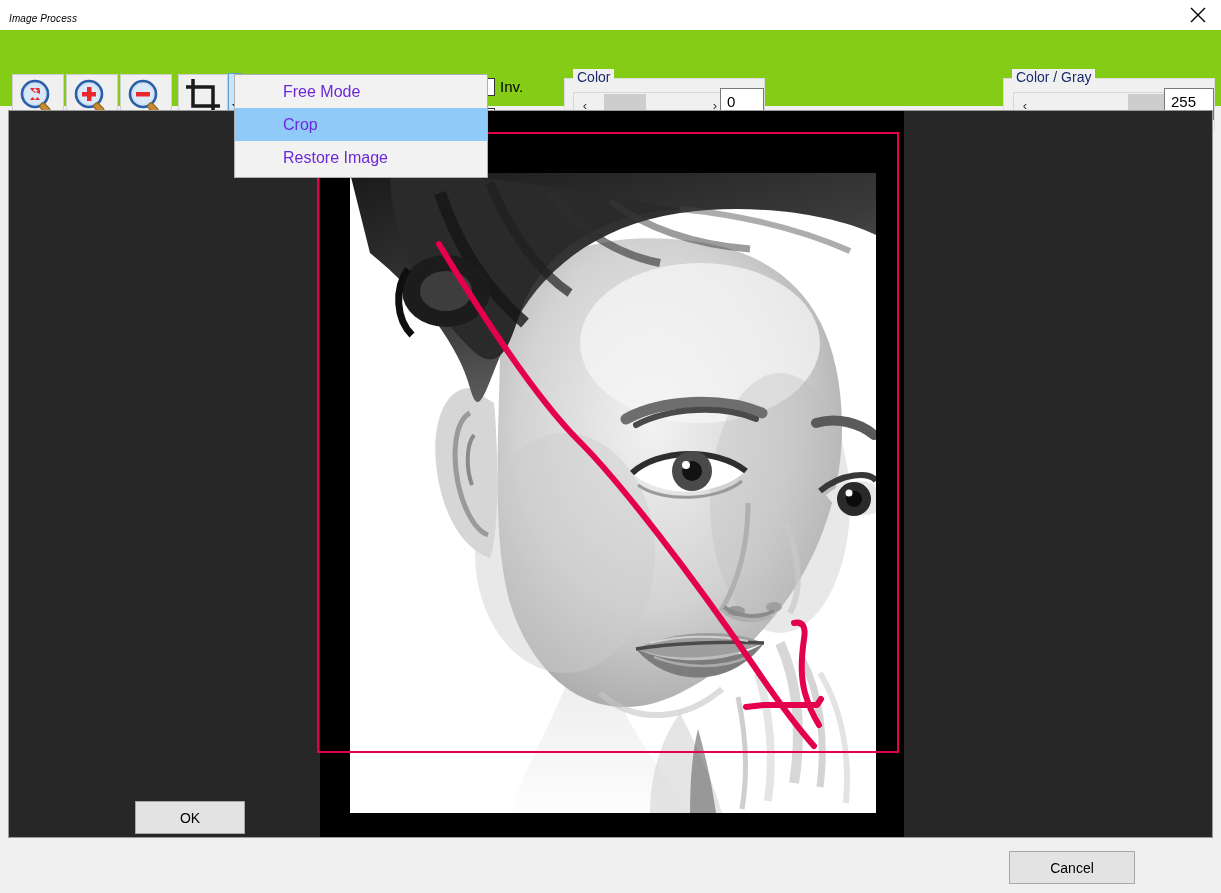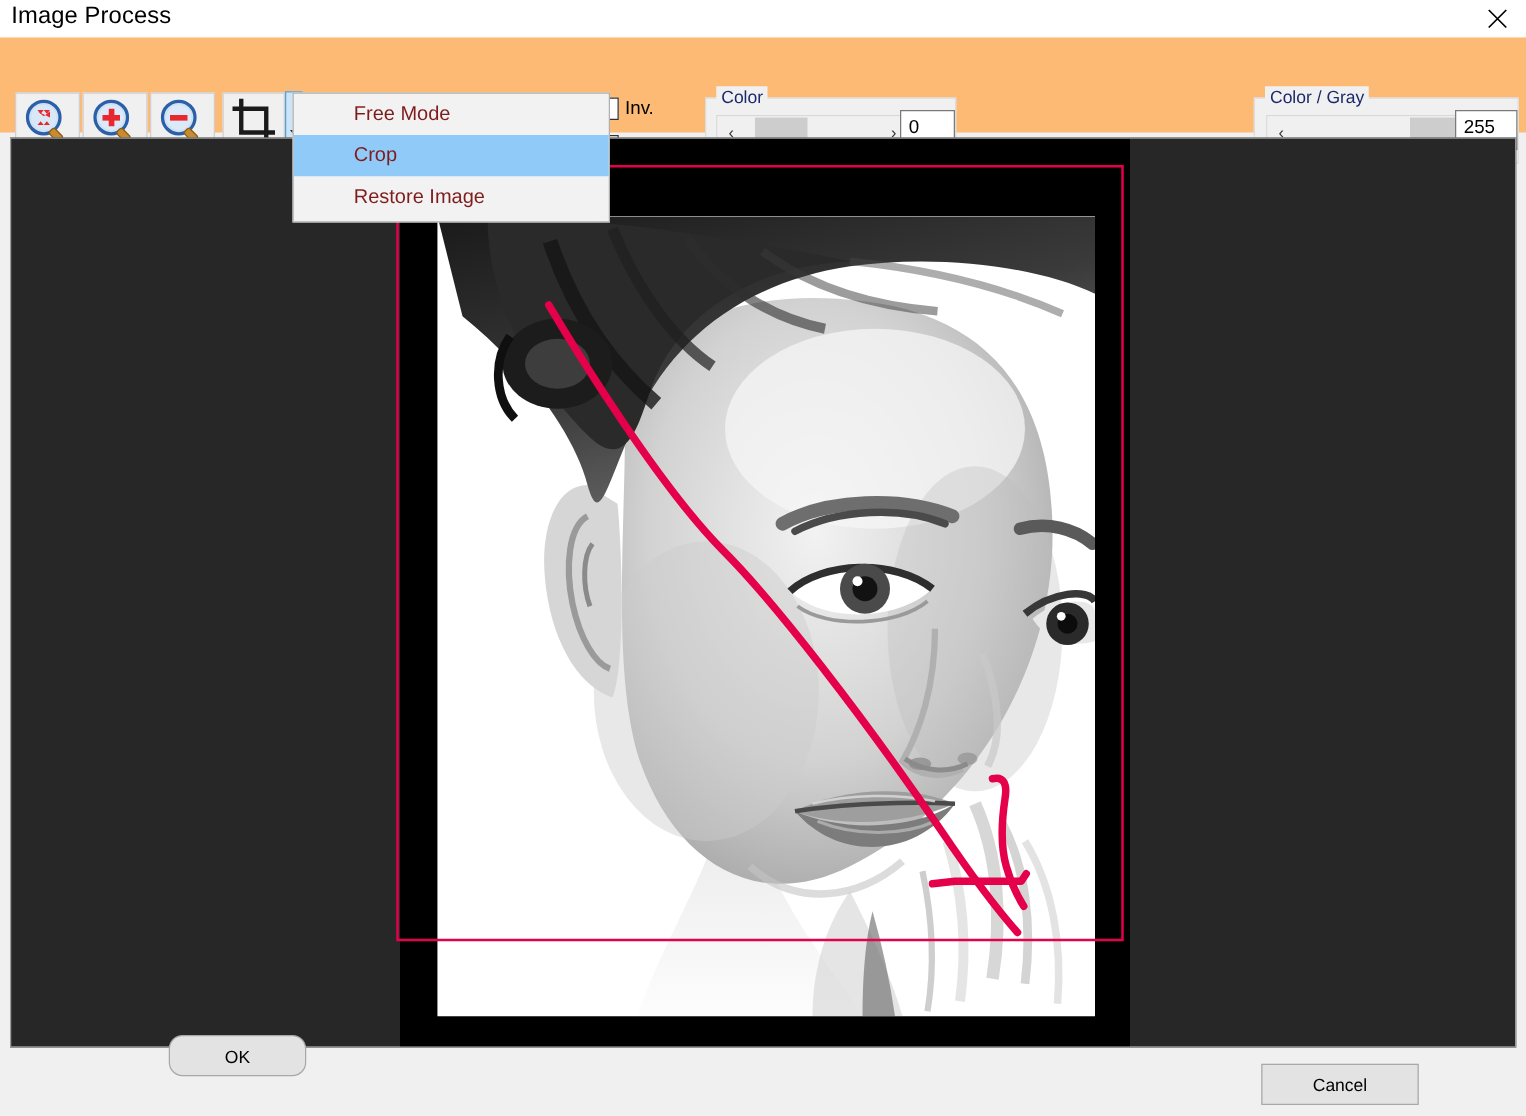--- a/index.html
+++ b/index.html
@@ -15,34 +15,34 @@
     width: 1221px; height: 893px;
     background: #f0f0f0;
   }
 
   
   .titlebar {
     position: absolute; left: 0; top: 0; width: 1221px; height: 30px;
     background: #ffffff;
   }
   .title-text {
-    position: absolute; left: 9px; top: 2px;
-    font-size: 19px; color: #000; letter-spacing: 0.1px;
+    position: absolute; left: 9px; top: 13px;
+    font-size: 10px; color: #000; letter-spacing: 0.1px; font-style: italic;
   }
   .close-btn {
     position: absolute; right: 0; top: 0; width: 46px; height: 30px;
     display: flex; align-items: center; justify-content: center;
     cursor: default;
   }
   .close-btn svg { display: block; }
 
   
   .toolbar {
     position: absolute; left: 0; top: 30px; width: 1221px; height: 76px;
-    background: #fdba74;
+    background: #84cc16;
   }
 
   .tool-btn {
     position: absolute; top: 44px; width: 52px; height: 50px;
     background: #f0f0f0; border: 1px solid #cfcfcf;
     display: flex; align-items: center; justify-content: center;
   }
   #btn-fit  { left: 12px; }
   #btn-zin  { left: 66px; }
   #btn-zout { left: 120px; }
@@ -155,32 +155,32 @@
   .menu {
     position: absolute; left: 234px; top: 74px;
     width: 254px; height: 104px;
     background: #f2f2f2; border: 1px solid #b0b0b0;
     z-index: 50;
   }
   .menu-item {
     position: relative; height: 33px;
     display: flex; align-items: center;
     padding-left: 48px;
-    font-size: 16px; color: #7f1d1d;
+    font-size: 16px; color: #6d28d9;
   }
   .menu-item.sel { background: #90caf9; }
 
   
   .footer-btn {
     position: absolute; height: 33px;
     background: #e3e3e3; border: 1px solid #a8a8a8;
     display: flex; align-items: center; justify-content: center;
     font-size: 14px; color: #000;
   }
-  #btn-ok     { left: 135px; top: 828px; width: 110px; border-radius: 11px; }
+  #btn-ok     { left: 135px; top: 801px; width: 110px; }
   #btn-cancel { left: 1009px; top: 851px; width: 126px; }
 </style>
 </head>
 <body>
 
 <div id="app">
 
   <div class="titlebar">
     <div class="title-text">Image Process</div>
     <div class="close-btn">

